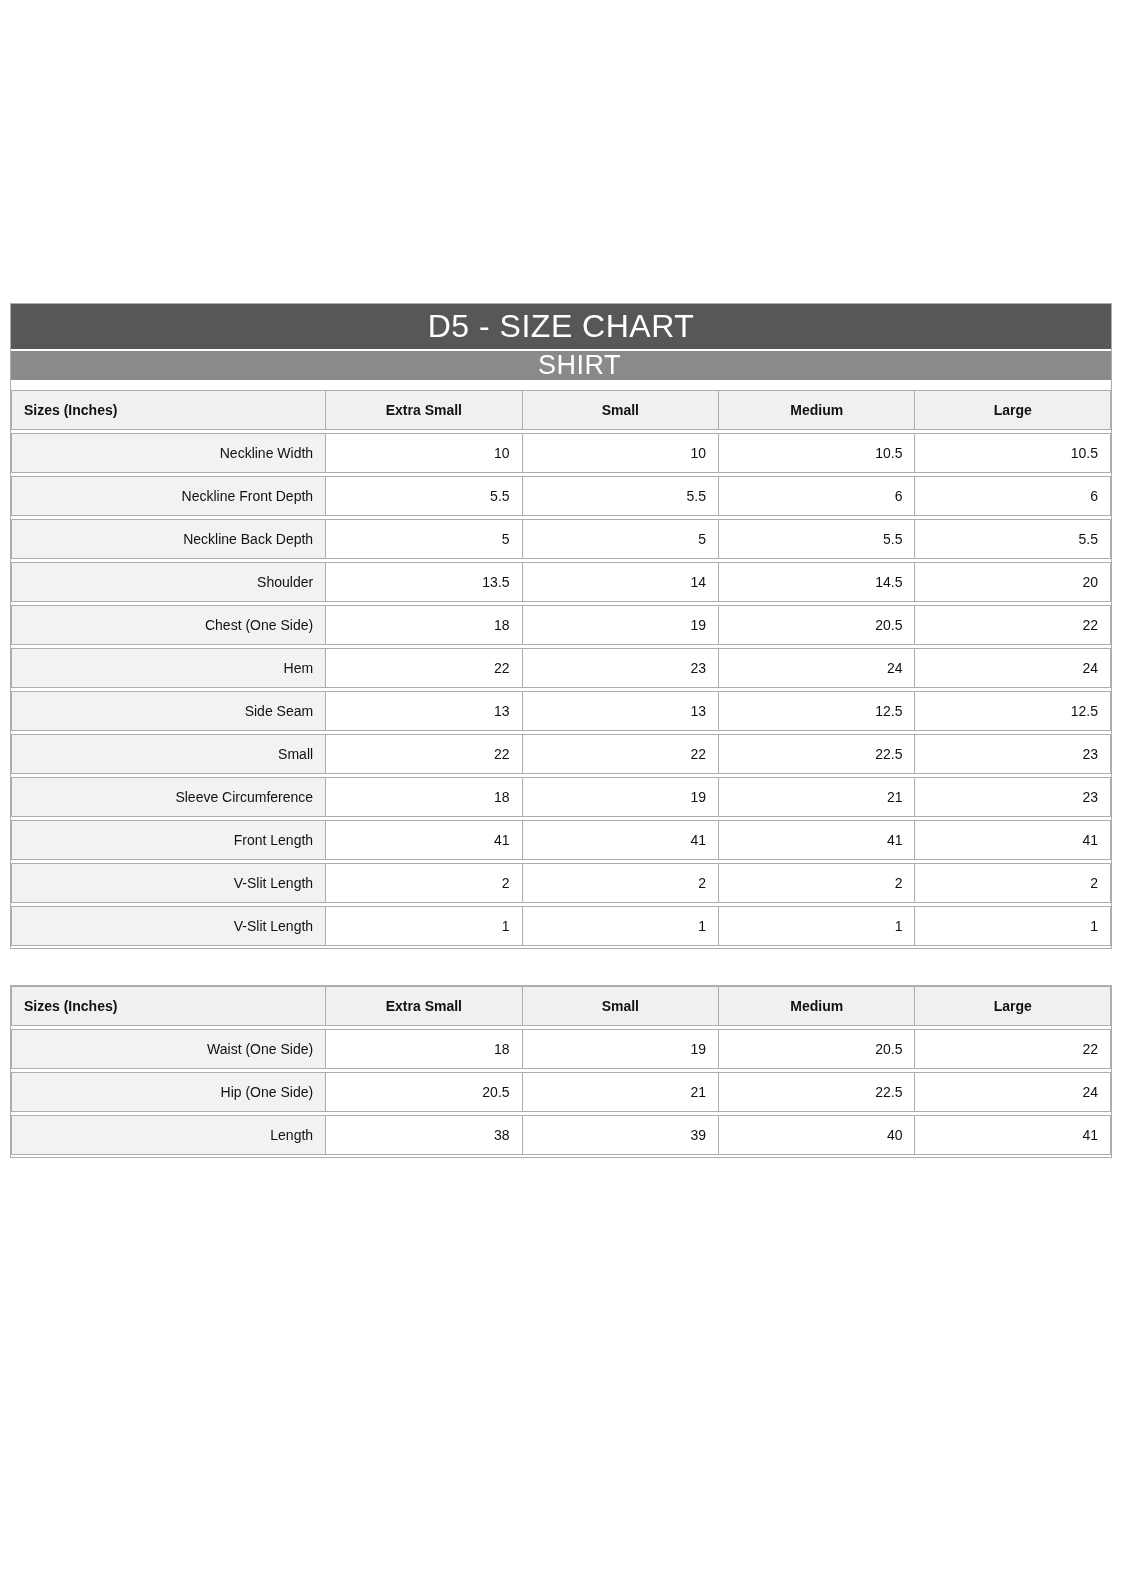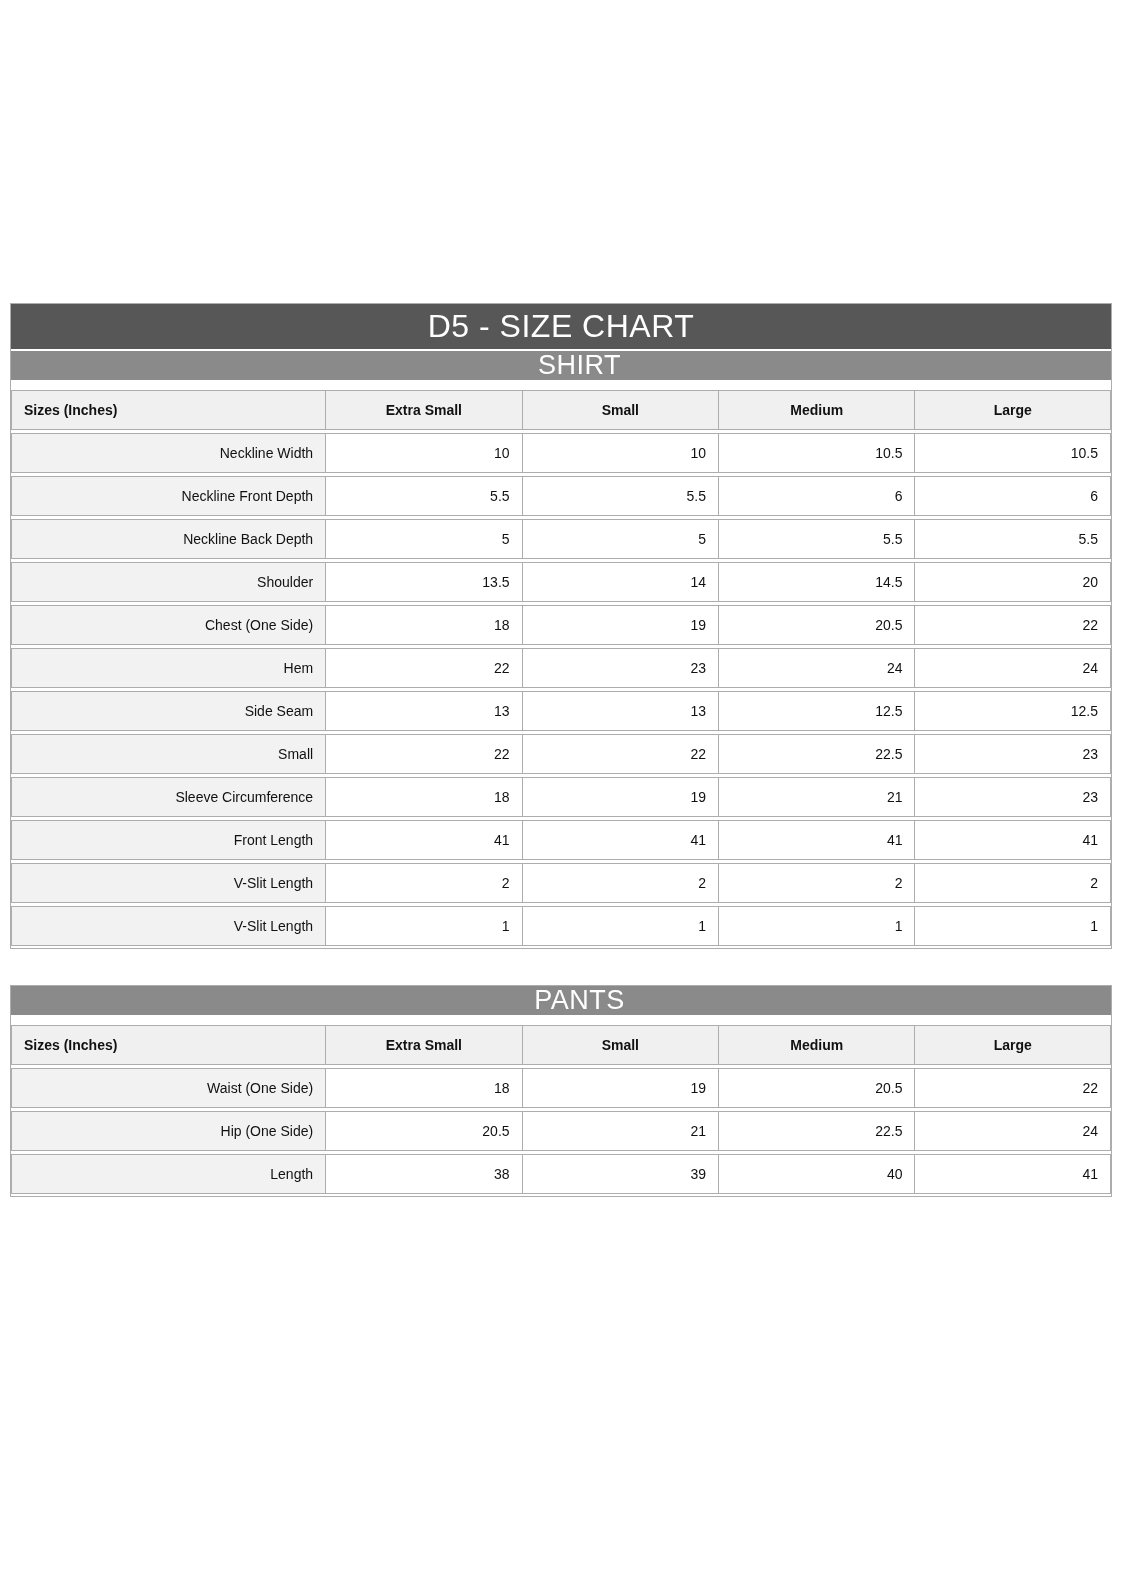--- a/index.html
+++ b/index.html
@@ -204,21 +204,20 @@
               <td class="value-cell">1</td>
               <td class="value-cell">1</td>
               <td class="value-cell">1</td>
               <td class="value-cell">1</td>
             </tr>
           </tbody>
       </table>
     </div>
 
     <div class="table-block">
-      <div class="section-band">PANTS</div>
       <table class="size-table">
         <colgroup>
           <col class="c-label">
             <col class="c-size">
             <col class="c-size">
             <col class="c-size">
             <col class="c-size">
         </colgroup>
         <thead>
             <tr>

